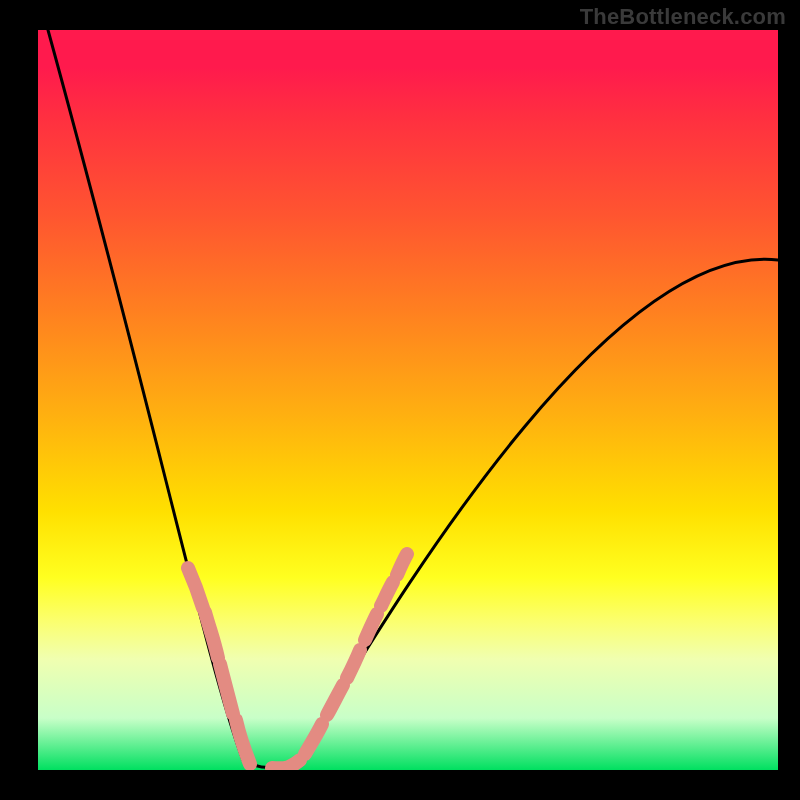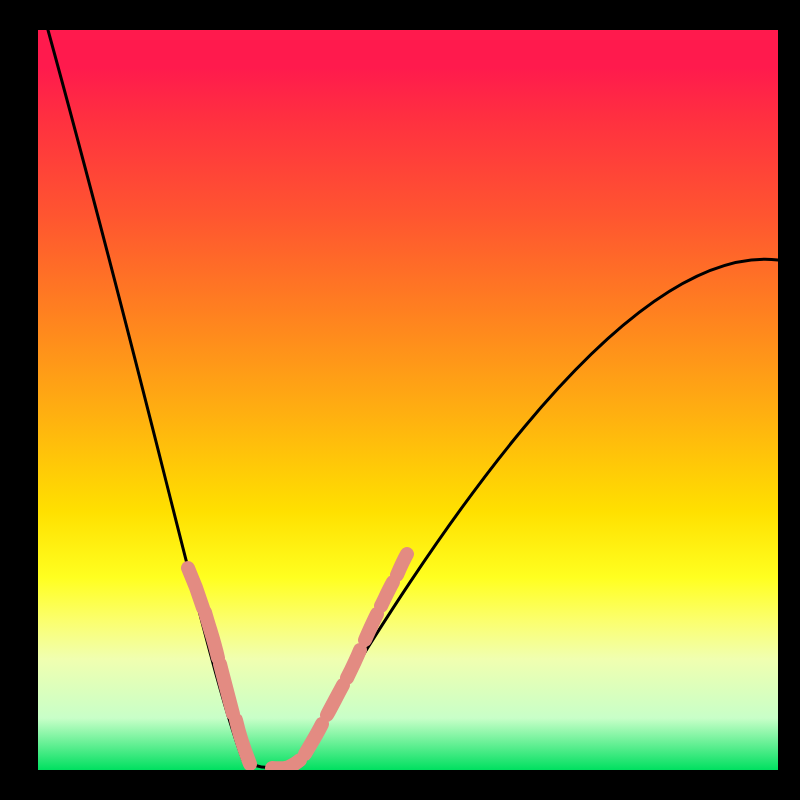--- a/index.html
+++ b/index.html
@@ -54,20 +54,21 @@
     left: 0;
     top: 0;
     width: 740px;
     height: 740px;
   }
 </style>
 </head>
 <body>
 
 <div class="frame">
+  <div class="watermark">TheBottleneck.com</div>
   <div class="plot-area">
     <svg class="curves" viewBox="0 0 740 740">
         <path d="M 10 0 C 120 400, 170 640, 205 730 Q 230 745, 260 730 C 330 620, 560 210, 740 230" stroke="#000000" stroke-width="3" fill="none" stroke-linecap="round"></path>
         <path d="M 150 538 C 158 556, 160 562, 165 578 M 167 582 C 172 600, 176 610, 180 628 M 182 634 C 186 650, 190 665, 195 684 M 198 690 C 202 708, 205 716, 212 734" stroke="#e38b82" stroke-width="14" fill="none" stroke-linecap="round"></path>
         <path d="M 234 738 C 248 739, 252 738, 262 730 M 267 724 C 274 712, 278 706, 284 694 M 289 685 C 295 674, 298 668, 305 655 M 309 648 C 314 638, 318 630, 322 620 M 327 610 C 331 601, 334 594, 339 584 M 343 576 C 347 568, 350 561, 355 552 M 359 545 C 362 538, 365 531, 369 524" stroke="#e38b82" stroke-width="14" fill="none" stroke-linecap="round"></path>
       </svg>
   </div>
 </div>
 
 </body></html>

